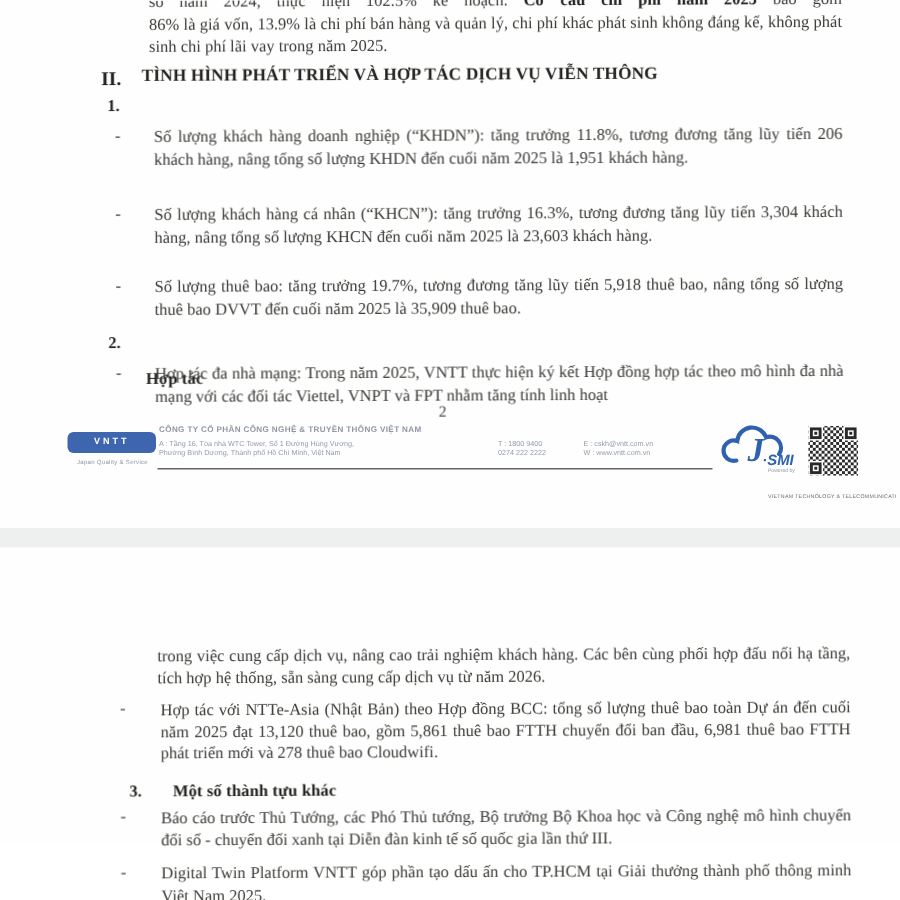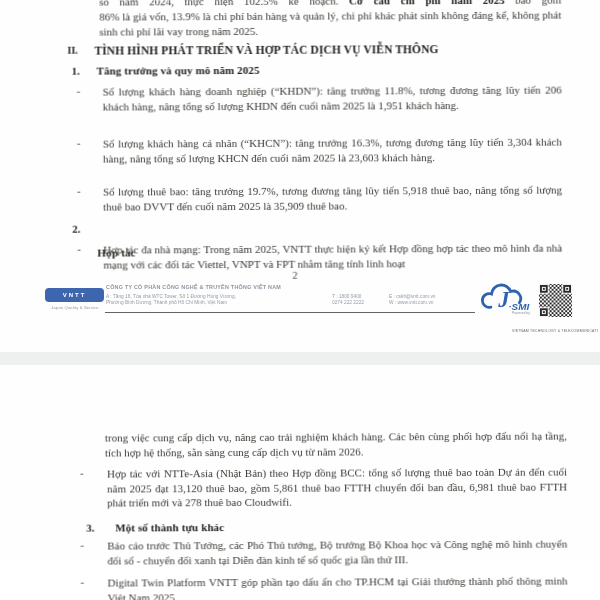--- a/index.html
+++ b/index.html
@@ -5,21 +5,21 @@
   html,body{margin:0;padding:0;background:#ffffff;}
   .screen{position:relative;width:600px;height:600px;background:#fff;overflow:hidden;
           font-family:"Liberation Serif","DejaVu Serif",serif;color:#3a3934;}
   .page{position:absolute;left:0;width:600px;background:#fefefe;}
   .tilt{position:absolute;inset:0;transform:rotate(-0.25deg);transform-origin:40% 50%;}
   .scan{filter:blur(0.28px);}
   .body{font-size:11px;line-height:14.6px;text-align:justify;margin:0;}
   .jlast{text-align-last:justify;}
   .abs{position:absolute;}
   .bold{font-weight:bold;color:#23221e;}
-  .hnum{position:absolute;font-weight:bold;color:#23221e;font-size:10px;}
+  .hnum{position:absolute;font-weight:bold;color:#23221e;font-size:13px;}
   .htitle{position:absolute;font-weight:bold;color:#23221e;font-size:11.5px;letter-spacing:0.1px;}
   .dash{position:absolute;font-size:11px;color:#3a3934;}
   .clipwrap{position:absolute;overflow:hidden;}
   .clipwrap p{margin-top:-6px;}
   .pageno{position:absolute;font-size:10.5px;color:#4a4a46;}
   
   .footer{position:absolute;left:0;top:281px;width:600px;height:70px;
           font-family:"Liberation Sans","DejaVu Sans",sans-serif;}
   .f-logo{position:absolute;left:45px;top:7px;width:59px;height:14px;border-radius:4px;
           background:#3d66ae;color:#fff;font-size:6px;font-weight:bold;letter-spacing:2px;
@@ -52,21 +52,20 @@
           <span>so năm 2024, thực hiện 102.5% kế hoạch. </span><span class="bold">Cơ cấu chi phí năm 2025</span><span> bao gồm</span>
         </p>
       </div>
 
       <p class="body abs" style="left:100px;top:9px;width:462px;">86% là giá vốn, 13.9% là chi phí bán hàng và quản lý, chi phí khác phát sinh không đáng kể, không phát sinh chi phí lãi vay trong năm 2025.</p>
 
       <span class="hnum" style="left:68px;top:44px;">II.</span>
       <span class="htitle" style="left:95px;top:44px;">TÌNH HÌNH PHÁT TRIỂN VÀ HỢP TÁC DỊCH VỤ VIỄN THÔNG</span>
 
       <span class="hnum" style="left:72px;top:64px;font-size:11px;">1.</span>
-      <span class="htitle" style="left:97px;top:64px;font-size:11px;">Tăng trưởng và quy mô năm 2025</span>
 
       <span class="dash" style="left:77px;top:84px;">-</span>
       <p class="body abs" style="left:103px;top:84px;width:459px;">Số lượng khách hàng doanh nghiệp (“KHDN”): tăng trưởng 11.8%, tương đương tăng lũy tiến 206 khách hàng, nâng tổng số lượng KHDN đến cuối năm 2025 là 1,951 khách hàng.</p>
 
       <span class="dash" style="left:77px;top:136px;">-</span>
       <p class="body abs" style="left:103px;top:136px;width:459px;">Số lượng khách hàng cá nhân (“KHCN”): tăng trưởng 16.3%, tương đương tăng lũy tiến 3,304 khách hàng, nâng tổng số lượng KHCN đến cuối năm 2025 là 23,603 khách hàng.</p>
 
       <span class="dash" style="left:77px;top:184px;">-</span>
       <p class="body abs" style="left:103px;top:184px;width:459px;">Số lượng thuê bao: tăng trưởng 19.7%, tương đương tăng lũy tiến 5,918 thuê bao, nâng tổng số lượng thuê bao DVVT đến cuối năm 2025 là 35,909 thuê bao.</p>
 

